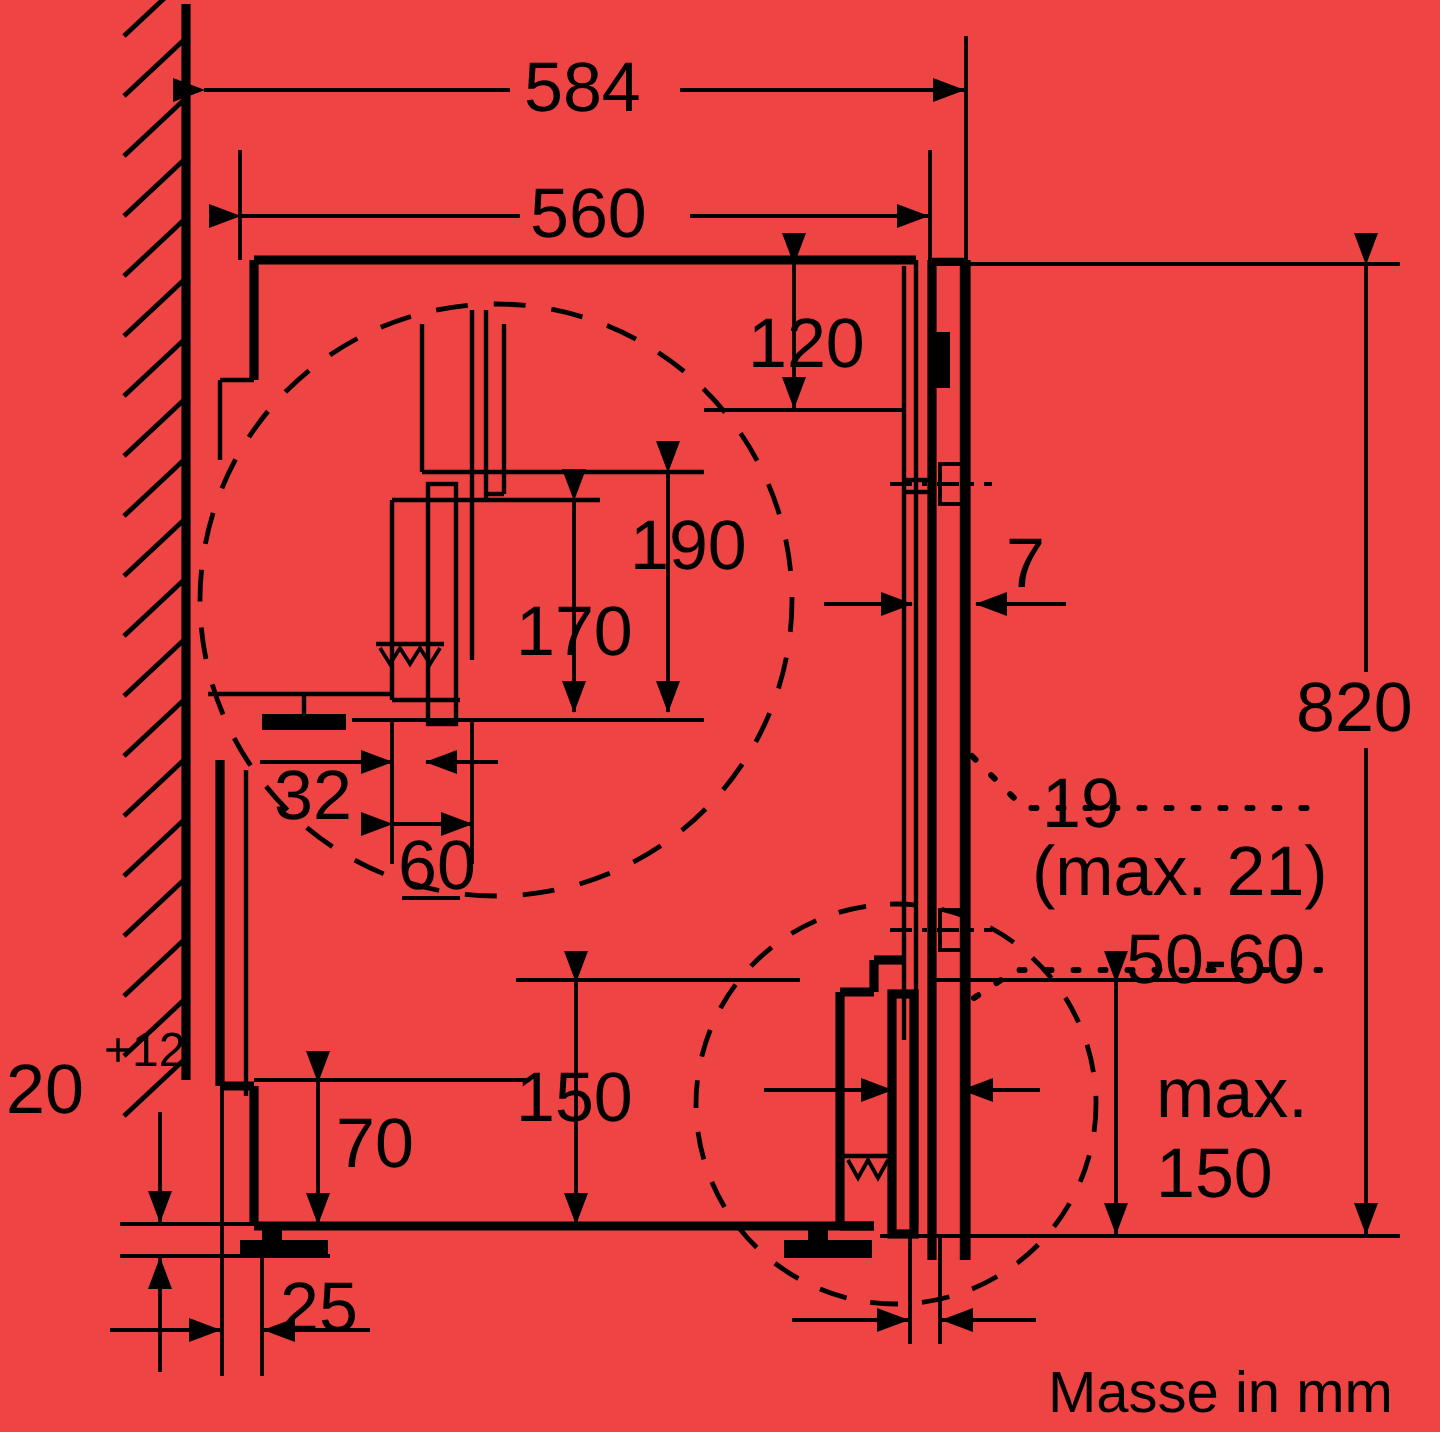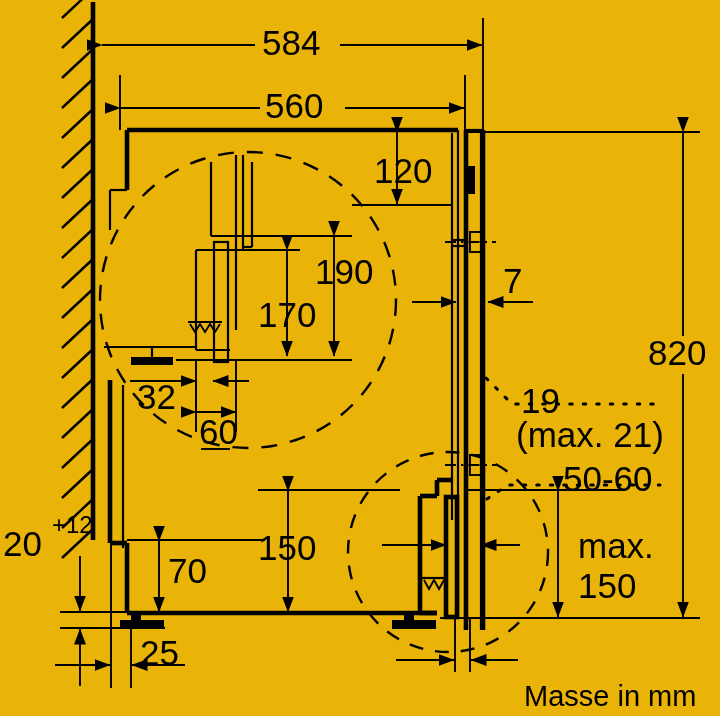--- a/index.html
+++ b/index.html
@@ -4,21 +4,21 @@
 <style>
   html, body {
     margin: 0;
     padding: 0;
     background: #ffffff;
   }
   #stage {
     position: relative;
     width: 720px;
     height: 716px;
-    background: #eab308;
+    background: #ef4444;
     overflow: hidden;
     font-family: "Liberation Sans", sans-serif;
   }
   svg.drawing {
     display: block;
     width: 720px;
     height: 716px;
   }
   .ln     { stroke: #000; stroke-width: 2.2; fill: none; stroke-linecap: butt; }
   .ln-th  { stroke: #000; stroke-width: 4.6; fill: none; stroke-linecap: butt; }

